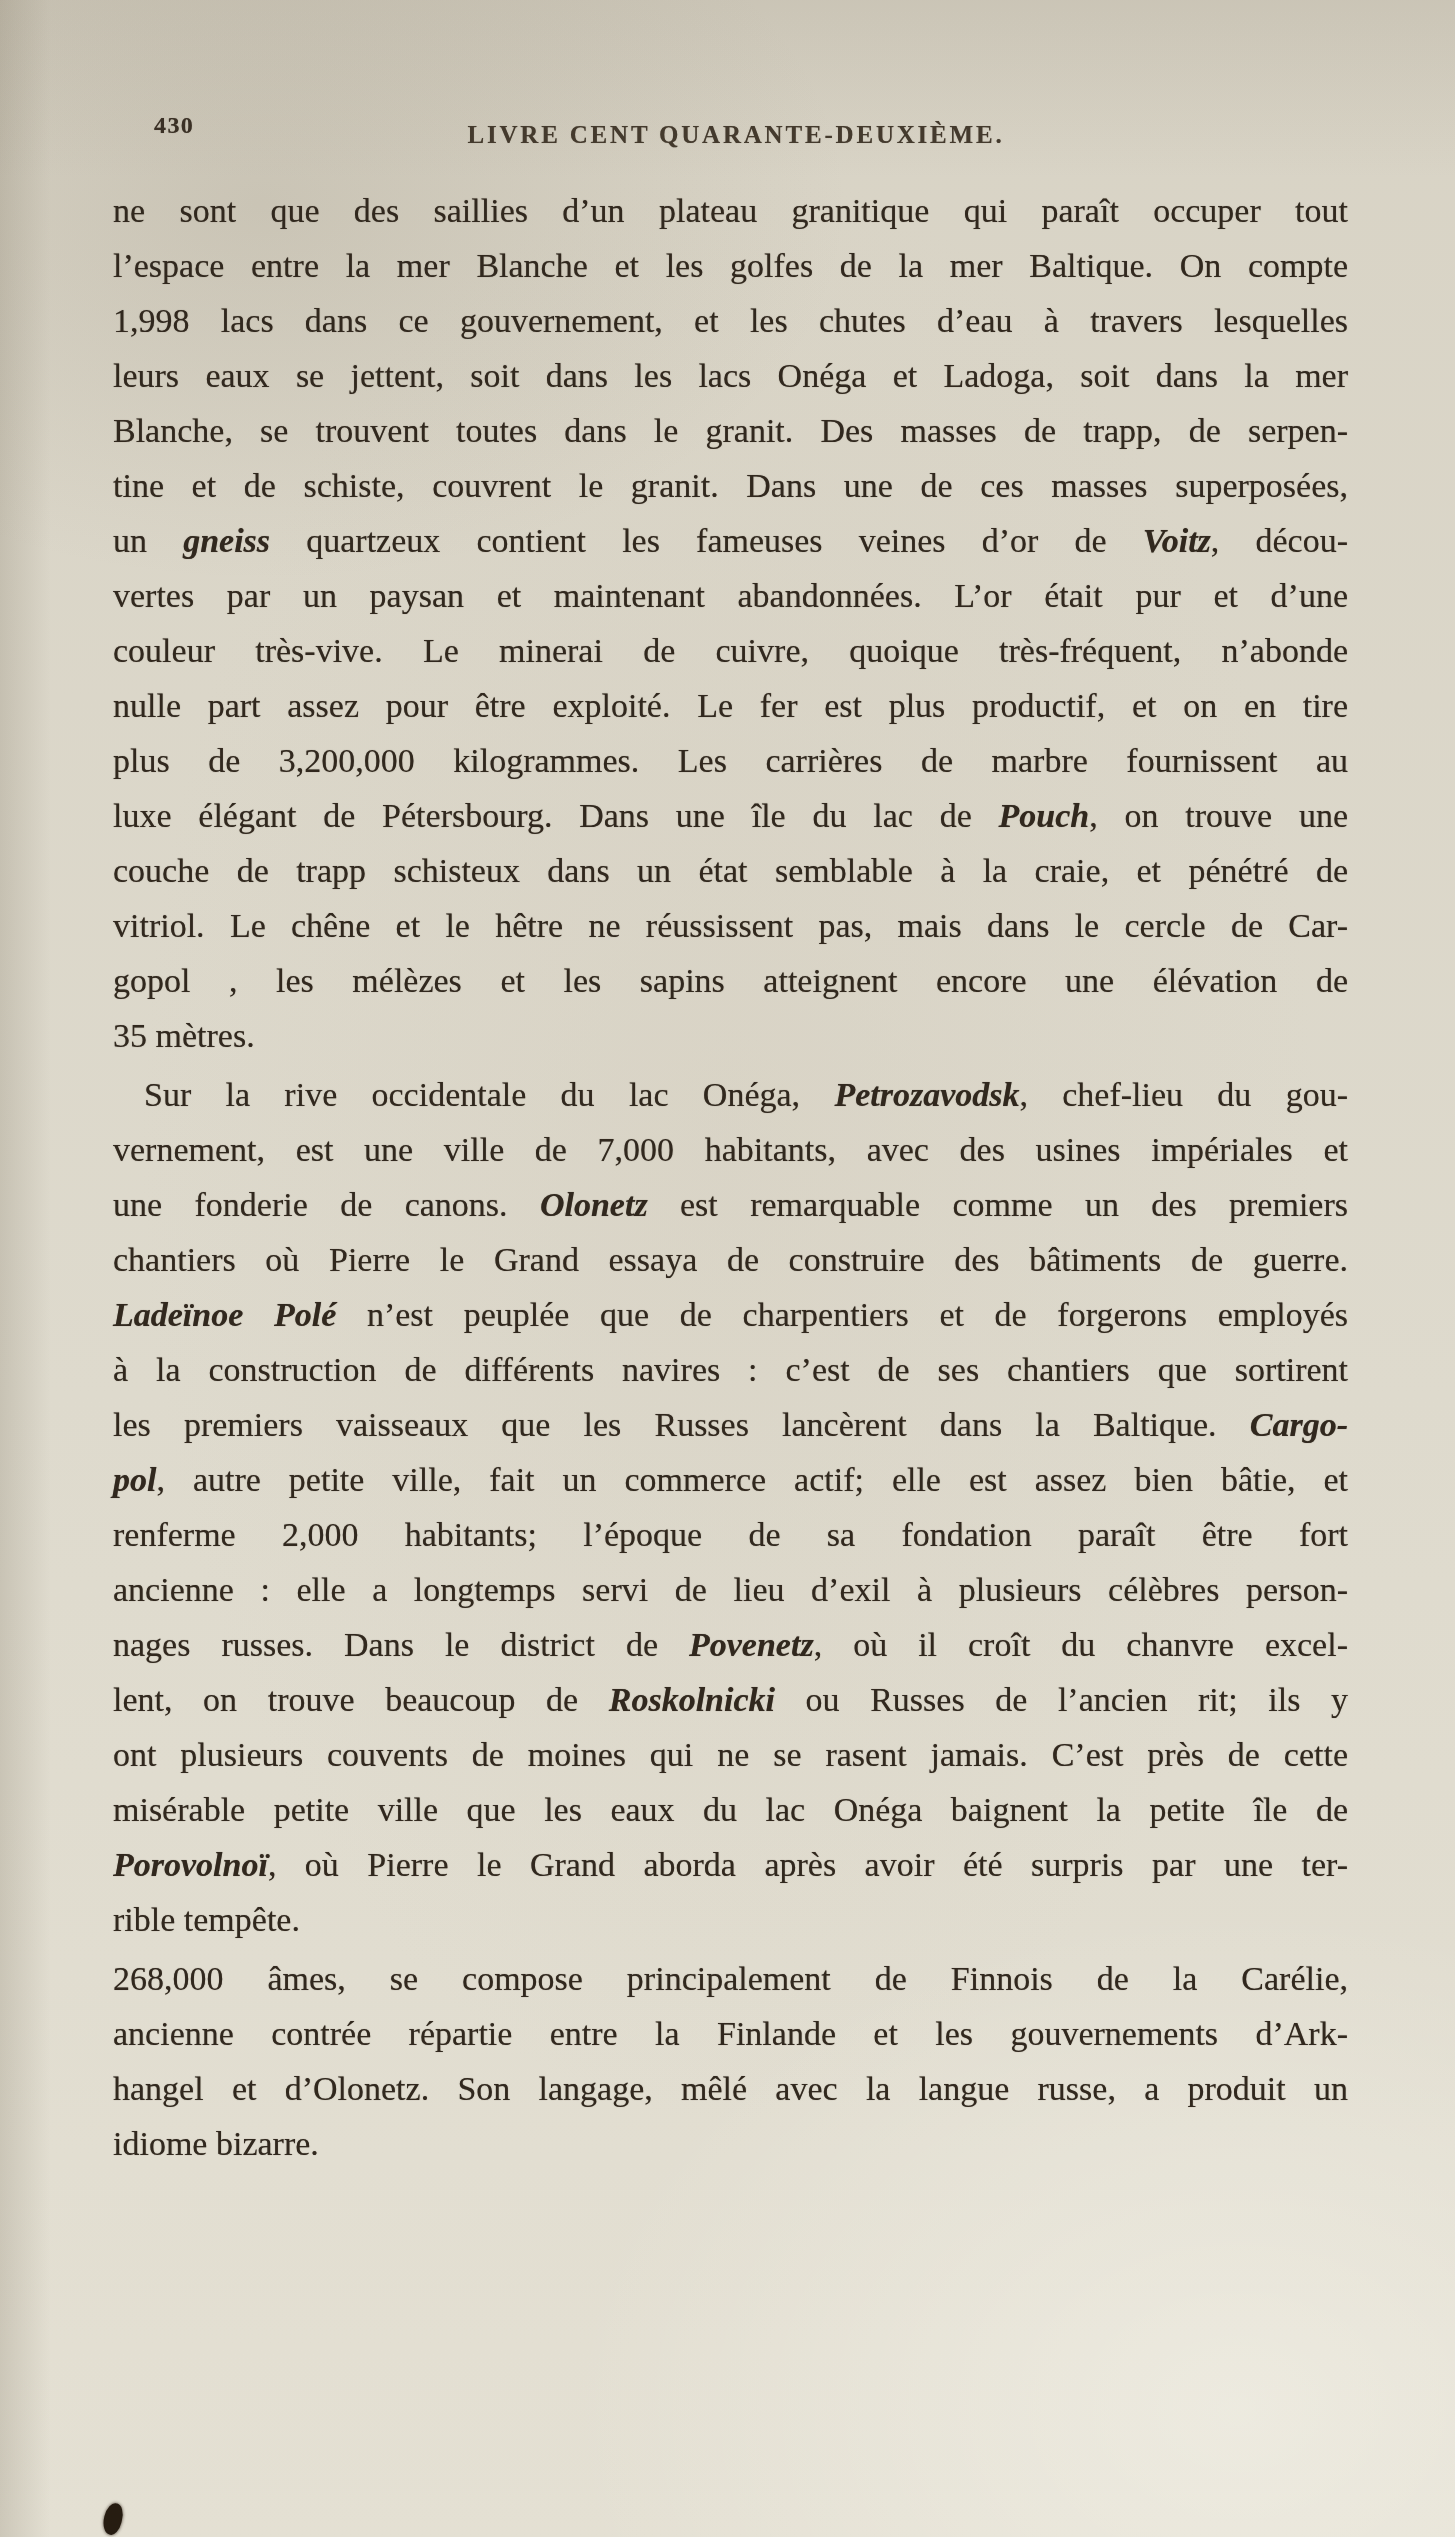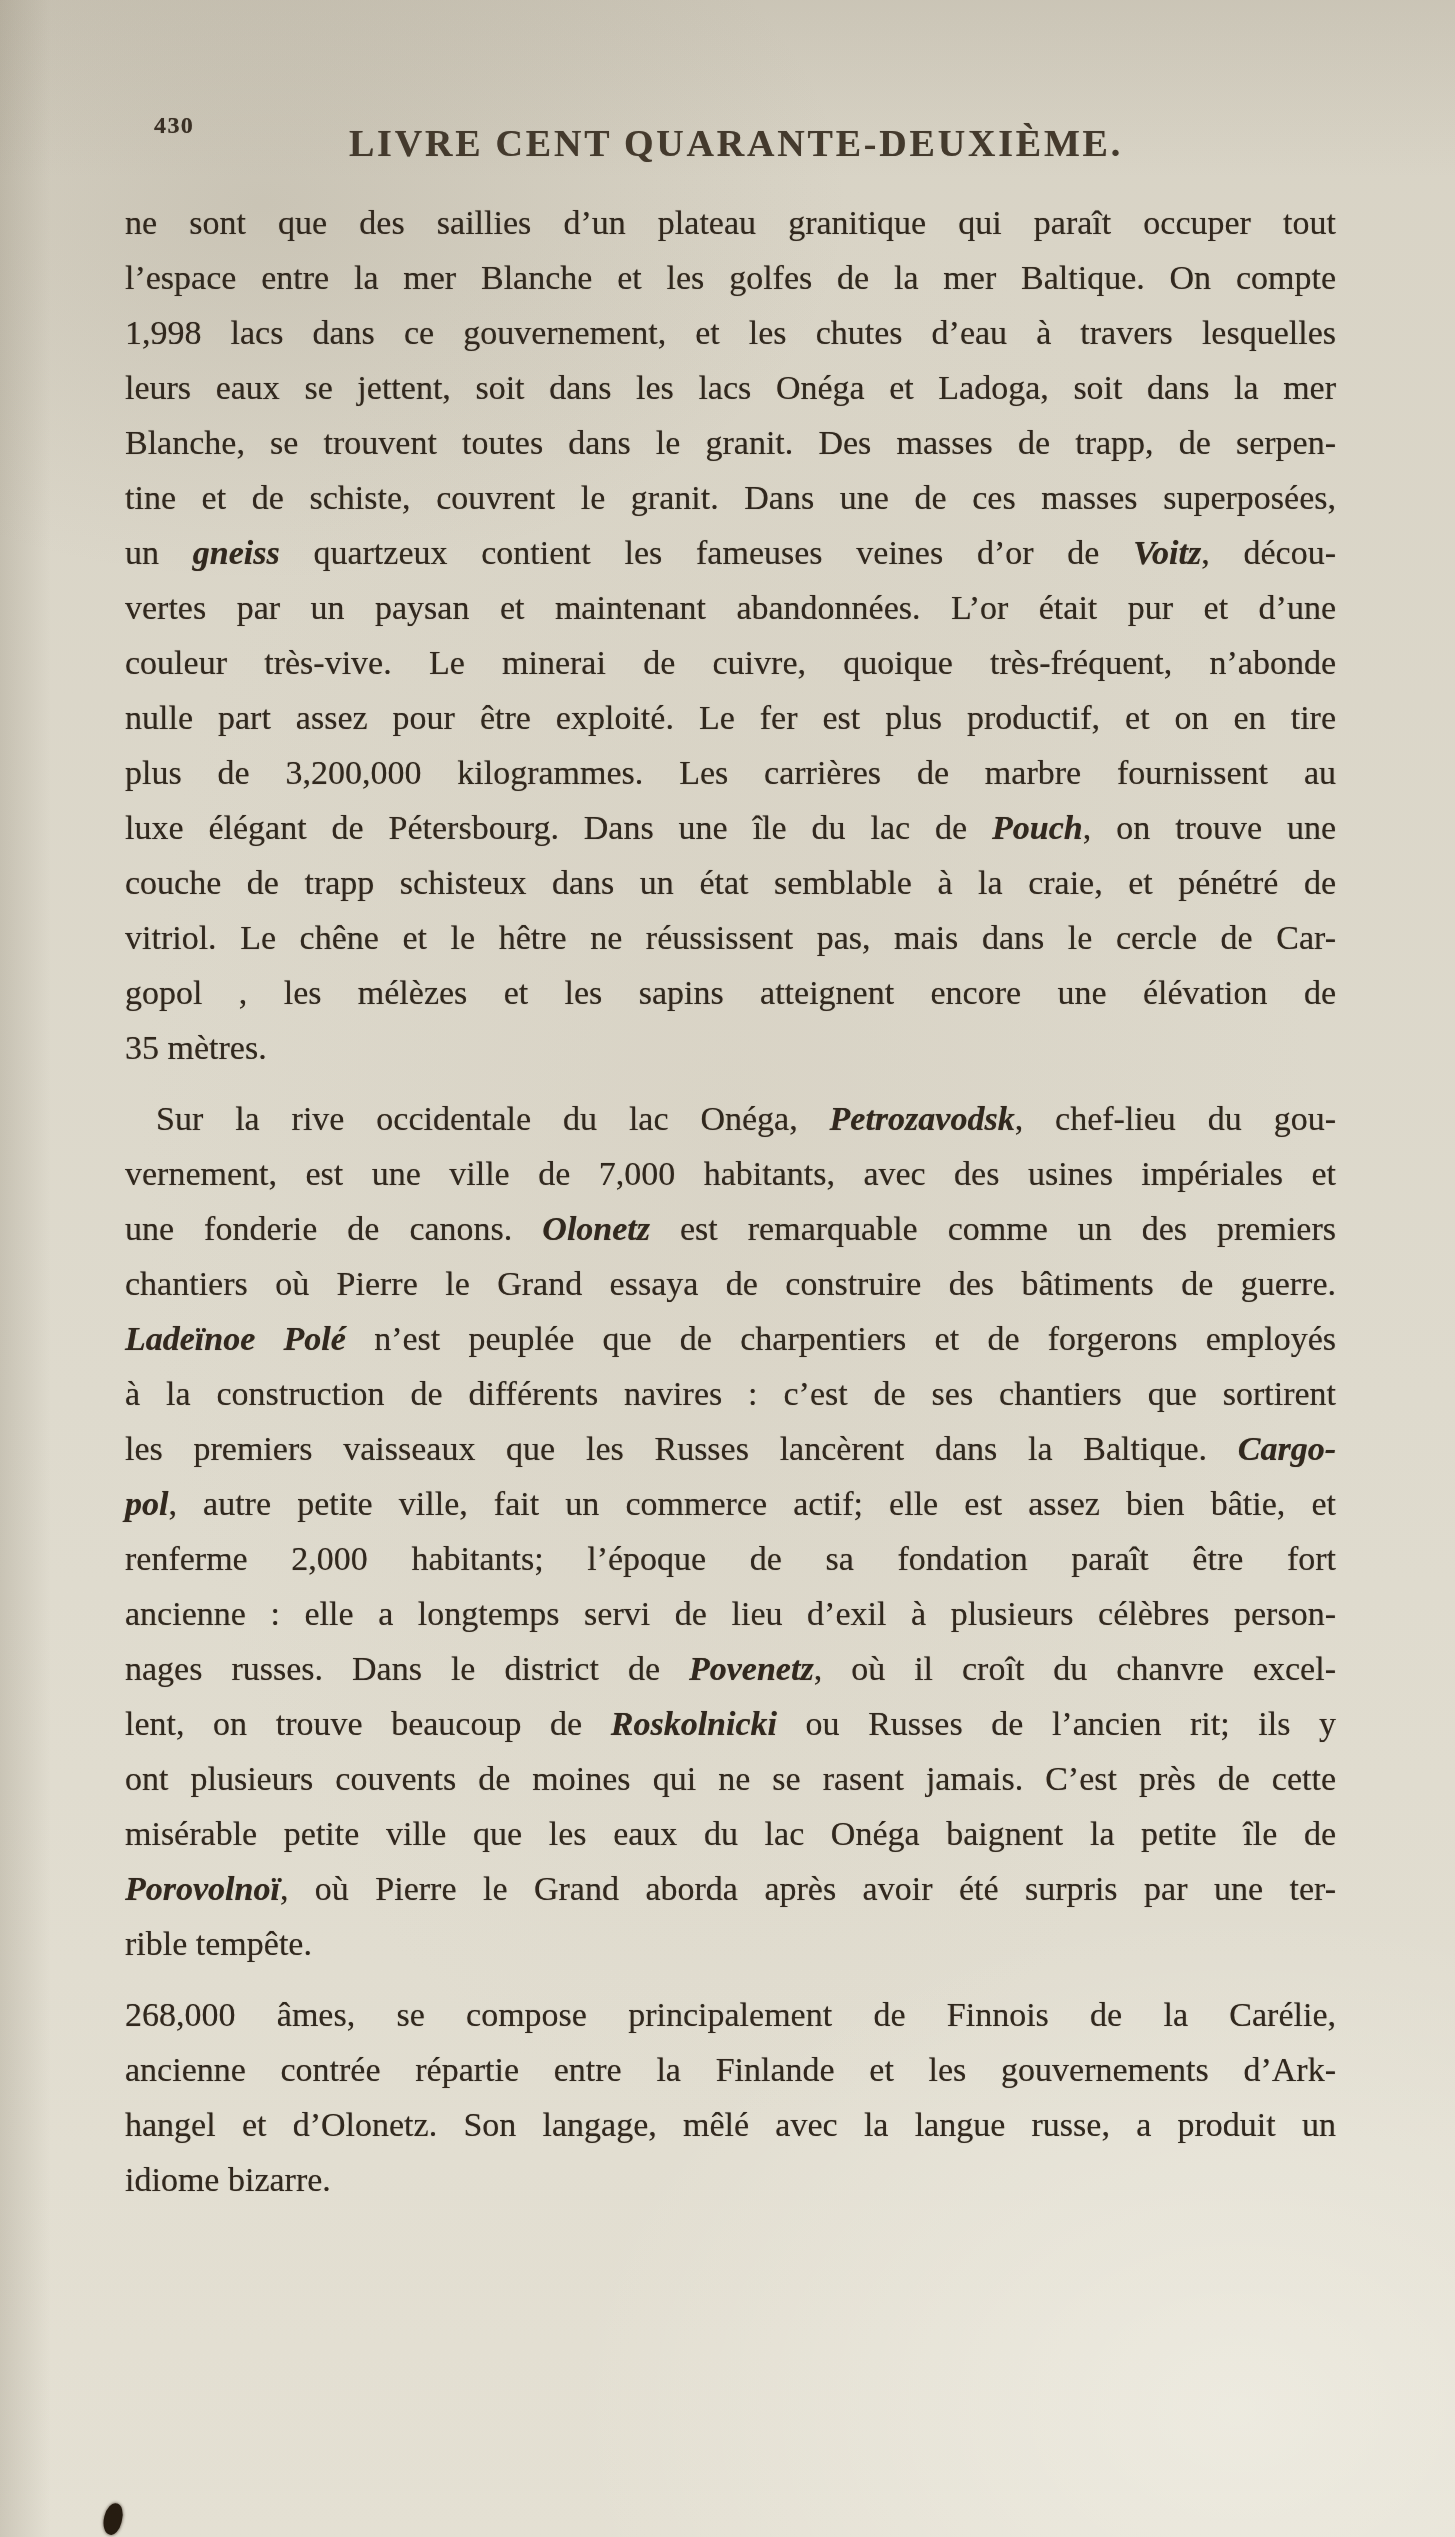--- a/index.html
+++ b/index.html
@@ -22,30 +22,30 @@
   }
   .pagenum {
     position: absolute; left: 154px; top: 112px;
     font-size: 24px; font-weight: bold; color: #3a3025;
     letter-spacing: 1.4px;
     text-shadow: 0 0 0.7px rgba(58,48,37,0.6);
   }
   .running-head {
     position: absolute; left: 109px; top: 121px; width: 1254px;
     text-align: center;
-    font-size: 38px; font-weight: bold; color: #443a2d;
+    font-size: 25px; font-weight: bold; color: #443a2d;
     letter-spacing: 2.8px;
     text-shadow: 0 0 0.7px rgba(68,58,45,0.5);
   }
   .body-text {
     position: absolute; left: 109px; top: 179px; width: 1243px;
     font-size: 34px; line-height: 55px; color: #31281e;
     text-shadow: 0 0 0.9px rgba(49,40,30,0.55);
   }
-  .paragraph { margin: 16px; }
+  .paragraph { margin: 4px; }
   .line { text-align: left; }
   .line.justify { text-align: justify; text-align-last: justify; }
   .line.indent { text-indent: 31px; }
   .it { font-style: italic; font-weight: bold; }
   .ink-spot {
     position: absolute; left: 104px; top: 2503px;
     width: 18px; height: 32px;
     background: #261c11;
     border-radius: 50% 50% 46% 54%;
     transform: rotate(14deg);

